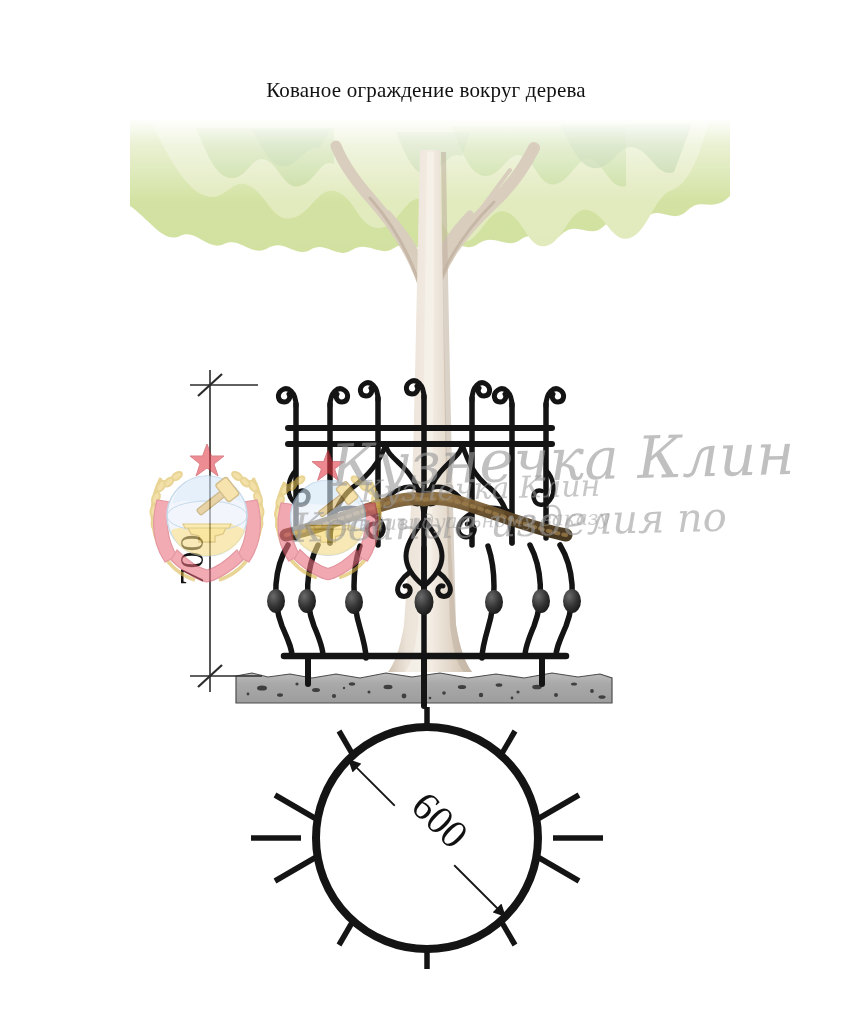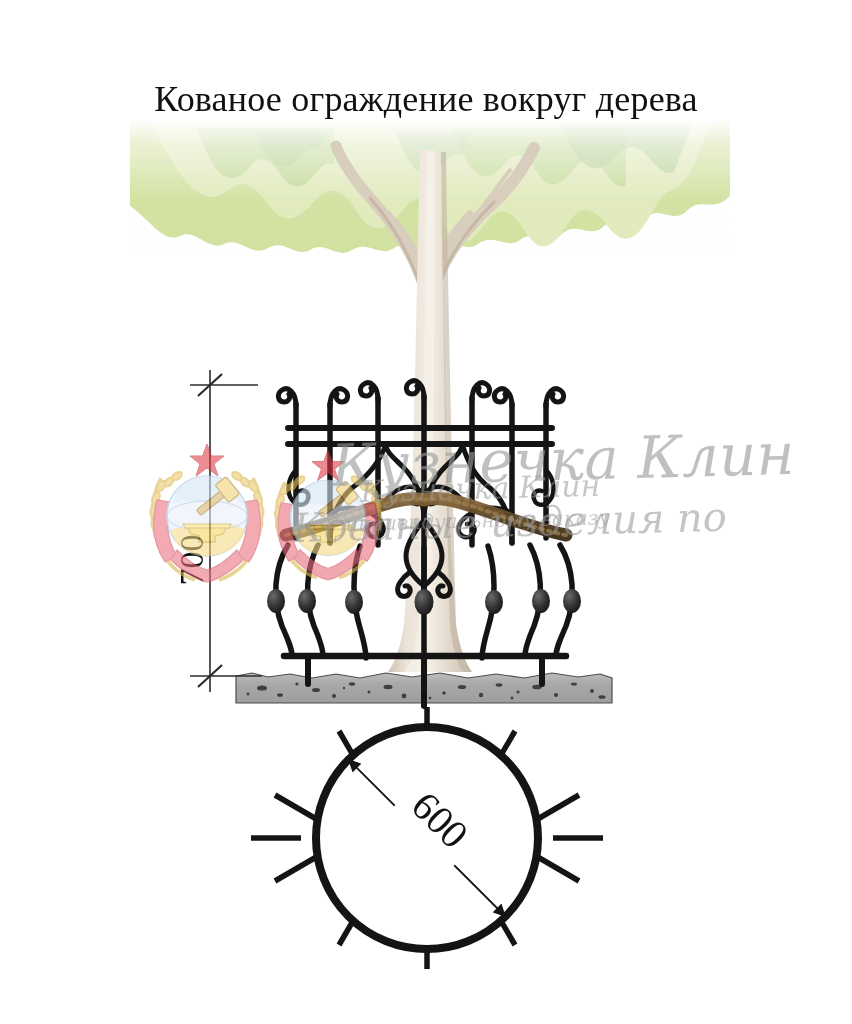--- a/index.html
+++ b/index.html
@@ -18,21 +18,21 @@
     background: #ffffff;
     overflow: hidden;
   }
   #page-title {
     position: absolute;
     top: 78px;
     left: 0;
     width: 852px;
     text-align: center;
     font-family: "Liberation Serif", "DejaVu Serif", serif;
-    font-size: 36px;
+    font-size: 21px;
     font-weight: 400;
     color: #111111;
     letter-spacing: 0.2px;
     white-space: nowrap;
   }
   .layer {
     position: absolute;
     top: 0;
     left: 0;
     width: 852px;

